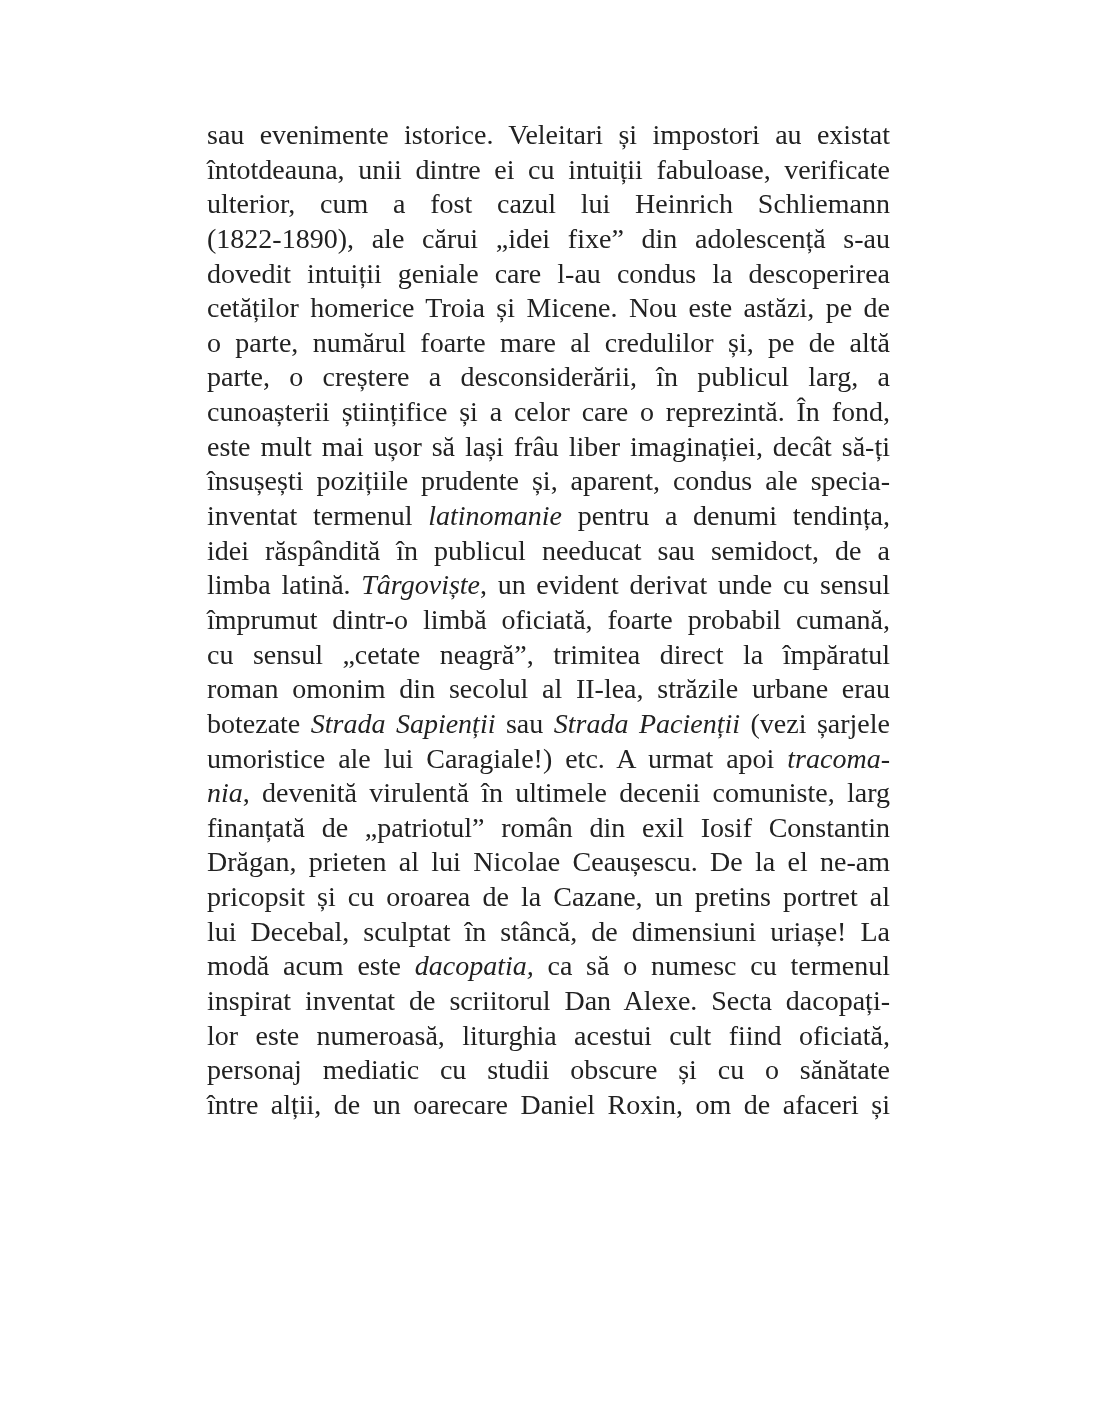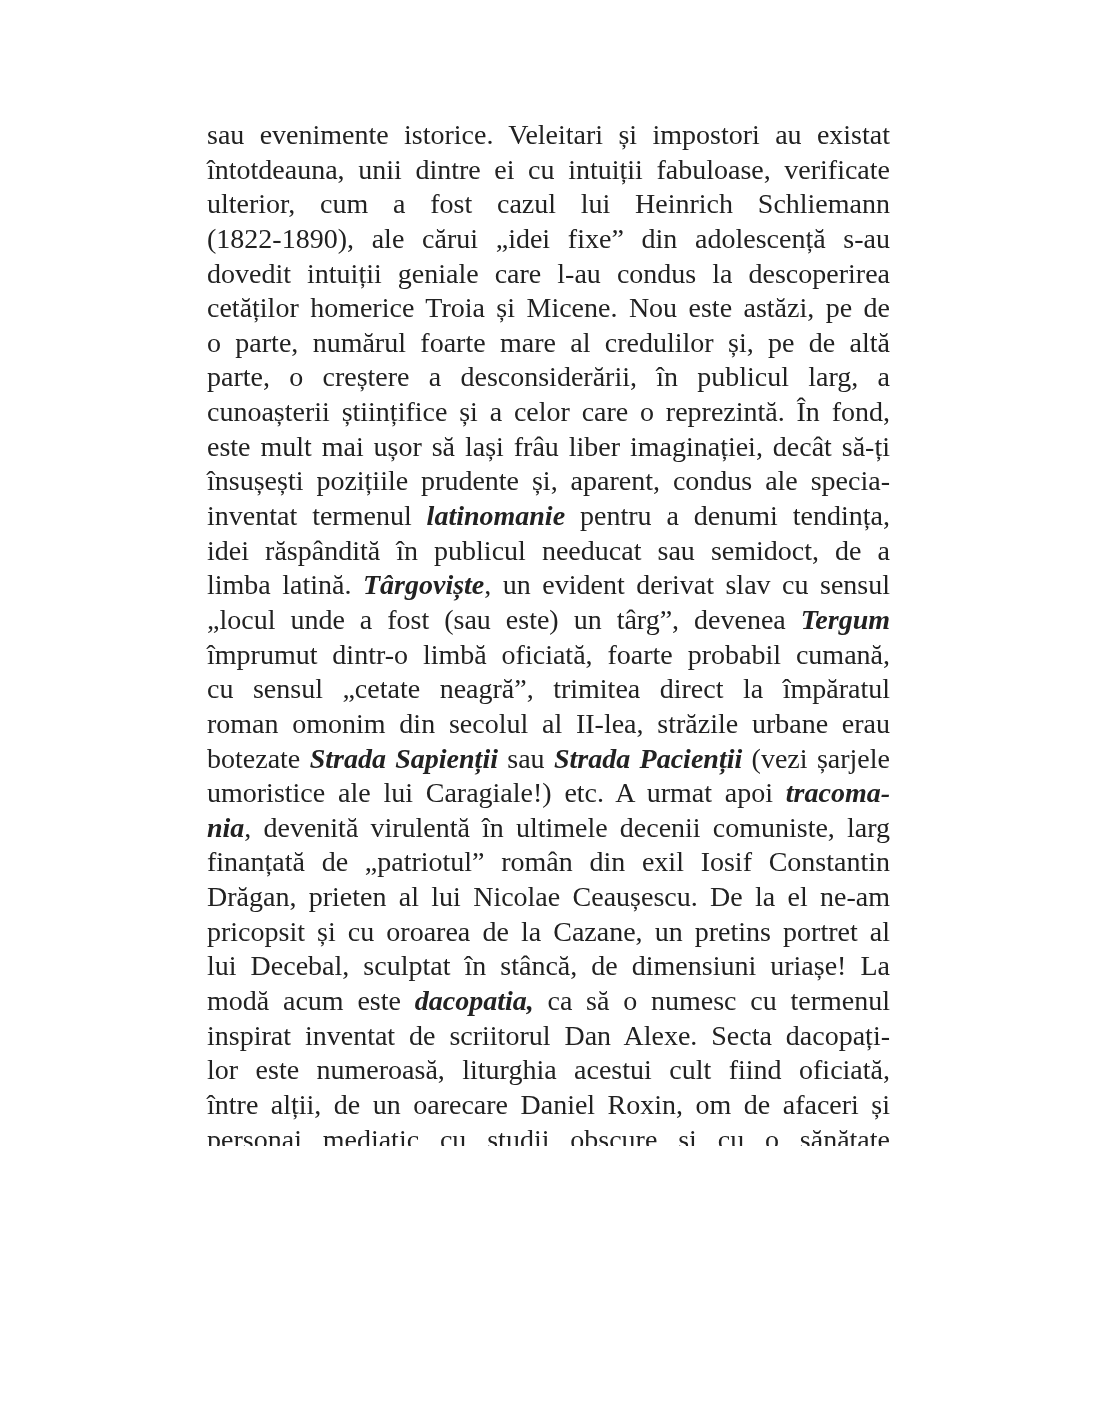--- a/index.html
+++ b/index.html
@@ -26,21 +26,21 @@
     color: #222222;
   }
   .line {
     text-align: justify;
     text-align-last: justify;
     text-justify: inter-word;
     height: 34.65px;
     white-space: normal;
   }
   .em {
-    font-weight: bold;
+    font-weight: normal;
     font-style: italic;
   }
   .page-number {
     position: absolute;
     left: 207px;
     top: 1288px;
     font-size: 33px;
     line-height: 1;
     color: #222222;
   }
@@ -56,32 +56,31 @@
       <div class="line"><span class="normal">(1822-1890), ale cărui „idei fixe” din adolescență s-au</span></div>
       <div class="line"><span class="normal">dovedit intuiții geniale care l-au condus la descoperirea</span></div>
       <div class="line"><span class="normal">cetăților homerice Troia și Micene. Nou este astăzi, pe de</span></div>
       <div class="line"><span class="normal">o parte, numărul foarte mare al credulilor și, pe de altă</span></div>
       <div class="line"><span class="normal">parte, o creștere a desconsiderării, în publicul larg, a</span></div>
       <div class="line"><span class="normal">cunoașterii științifice și a celor care o reprezintă. În fond,</span></div>
       <div class="line"><span class="normal">este mult mai ușor să lași frâu liber imaginației, decât să-ți</span></div>
       <div class="line"><span class="normal">însușești pozițiile prudente și, aparent, condus ale specia-</span></div>
       <div class="line"><span class="normal">inventat termenul </span><span class="em">latinomanie</span><span class="normal"> pentru a denumi tendința,</span></div>
       <div class="line"><span class="normal">idei răspândită în publicul needucat sau semidoct, de a</span></div>
-      <div class="line"><span class="normal">limba latină. </span><span class="em">Târgoviște</span><span class="normal">, un evident derivat slav cu sensul</span></div>
-      <div class="line"><span class="normal">„locul unde a fost (sau este) un târg”, devenea </span><span class="em">Tergum</span></div>
+      <div class="line"><span class="normal">limba latină. </span><span class="em">Târgoviște</span><span class="normal">, un evident derivat unde cu sensul</span></div>
       <div class="line"><span class="normal">împrumut dintr-o limbă oficiată, foarte probabil cumană,</span></div>
       <div class="line"><span class="normal">cu sensul „cetate neagră”, trimitea direct la împăratul</span></div>
       <div class="line"><span class="normal">roman omonim din secolul al II-lea, străzile urbane erau</span></div>
       <div class="line"><span class="normal">botezate </span><span class="em">Strada Sapienții</span><span class="normal"> sau </span><span class="em">Strada Pacienții</span><span class="normal"> (vezi șarjele</span></div>
       <div class="line"><span class="normal">umoristice ale lui Caragiale!) etc. A urmat apoi </span><span class="em">tracoma-</span></div>
       <div class="line"><span class="em">nia</span><span class="normal">, devenită virulentă în ultimele decenii comuniste, larg</span></div>
       <div class="line"><span class="normal">finanțată de „patriotul” român din exil Iosif Constantin</span></div>
       <div class="line"><span class="normal">Drăgan, prieten al lui Nicolae Ceaușescu. De la el ne-am</span></div>
       <div class="line"><span class="normal">pricopsit și cu oroarea de la Cazane, un pretins portret al</span></div>
       <div class="line"><span class="normal">lui Decebal, sculptat în stâncă, de dimensiuni uriașe! La</span></div>
       <div class="line"><span class="normal">modă acum este </span><span class="em">dacopatia,</span><span class="normal"> ca să o numesc cu termenul</span></div>
       <div class="line"><span class="normal">inspirat inventat de scriitorul Dan Alexe. Secta dacopați-</span></div>
       <div class="line"><span class="normal">lor este numeroasă, liturghia acestui cult fiind oficiată,</span></div>
+      <div class="line"><span class="normal">personaj mediatic cu studii obscure și cu o sănătate</span></div>
       <div class="line"><span class="normal">între alții, de un oarecare Daniel Roxin, om de afaceri și</span></div>
-      <div class="line"><span class="normal">personaj mediatic cu studii obscure și cu o sănătate</span></div>
     </div>
   <div class="page-number">8</div>
 </div>
 
 </body></html>

